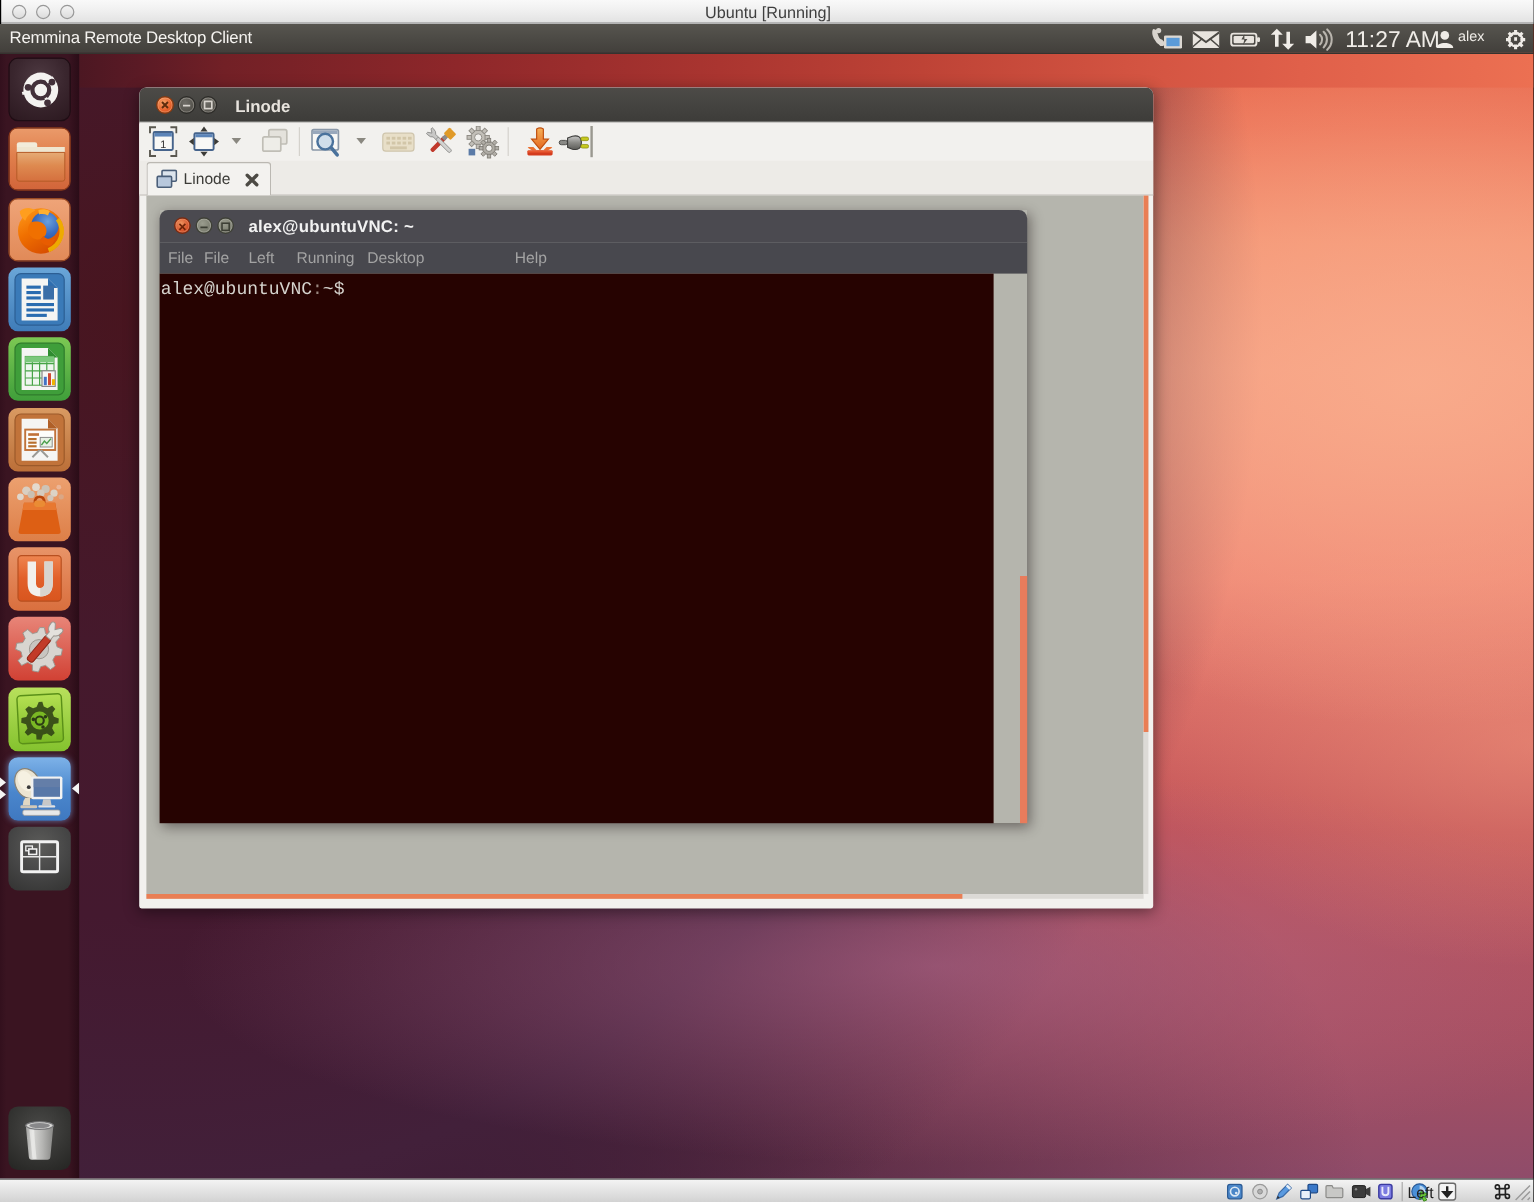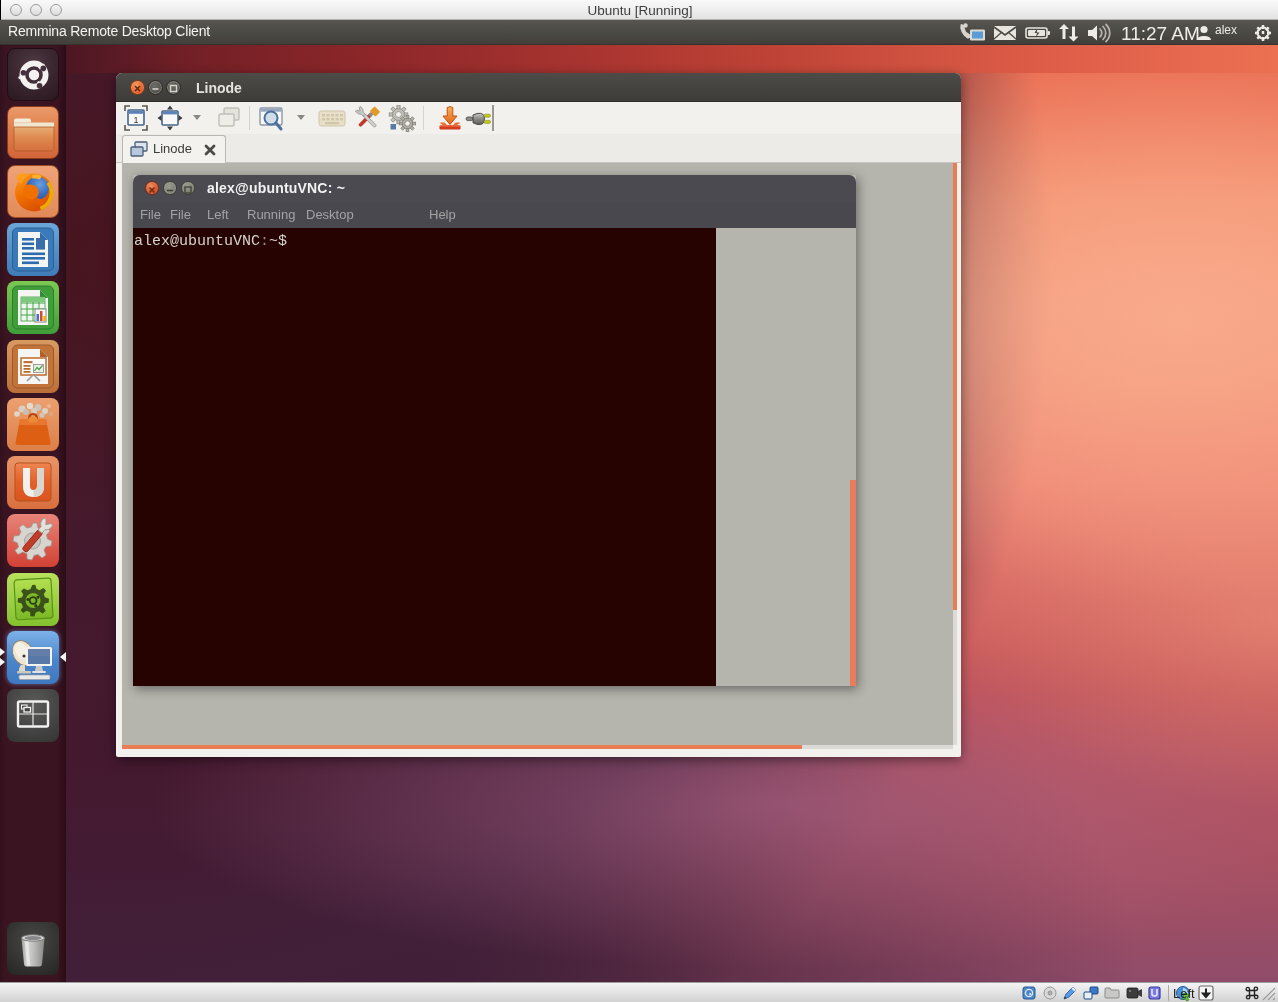--- a/index.html
+++ b/index.html
@@ -62,21 +62,21 @@
 #hscroll { position:absolute; left:6px; top:672px; width:831px; height:4px; background:#dcdad6; }
 #hthumb { position:absolute; left:0; top:0; width:680px; height:4px; background:#e97e54; }
 
 
 #term { position:absolute; left:11px; top:12px; width:723px; height:511px; box-shadow:2px 3px 10px rgba(20,10,10,0.45); }
 #ttitle { position:absolute; left:0; top:0; width:723px; height:27px; background:#4b4a50;
   border-radius:7px 7px 0 0; }
 #ttitle .txt { position:absolute; left:74px; top:5px; font-size:14px; font-weight:bold; color:#f2f2f2; letter-spacing:0.2px; }
 #tmenu { position:absolute; left:0; top:27px; width:723px; height:26px; background:#48484e; }
 #tmenu span { position:absolute; top:5px; font-size:13px; color:#a3a3a3; }
-#tbody { position:absolute; left:0; top:53px; width:583px; height:458px; background:#260301; }
+#tbody { position:absolute; left:0; top:53px; width:695px; height:458px; background:#260301; }
 #prompt { position:absolute; left:1px; top:5px; font-family:"Liberation Mono",monospace;
   font-size:15px; color:#d6d4ce; }
 #toverlay { position:absolute; left:717px; top:305px; width:6px; height:206px; background:#e87c5c; }
 
 
 #vbar { position:absolute; left:0; top:982px; width:1278px; height:20px;
   background:linear-gradient(180deg,#f4f4f4 0%,#e3e3e3 50%,#d2d2d2 100%);
   border-top:1px solid #9f9f9f; }
 #vbar .txt { position:absolute; top:3px; font-size:13px; color:#222; }
 </style>

